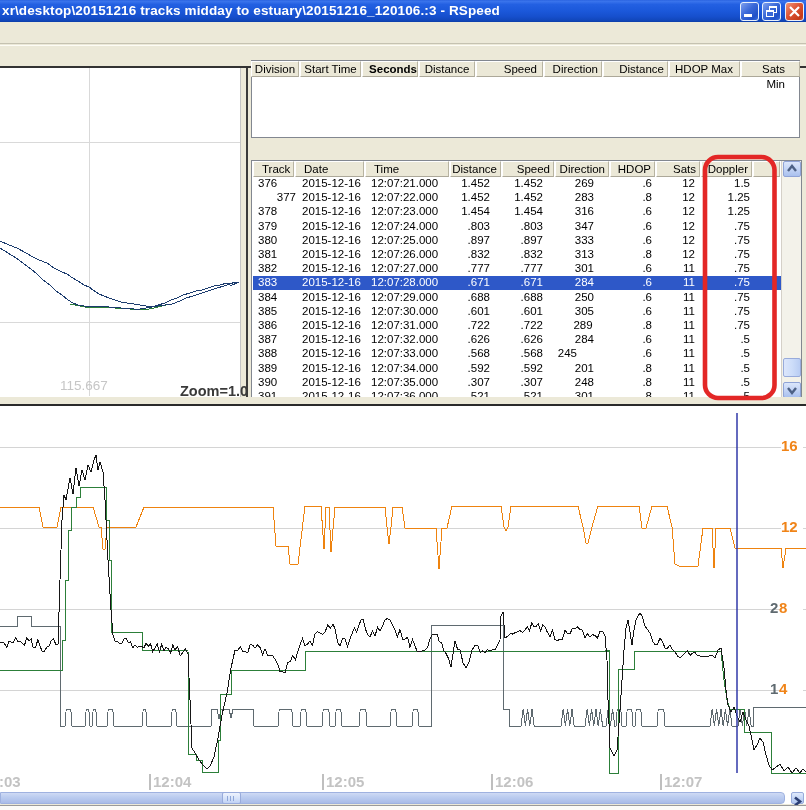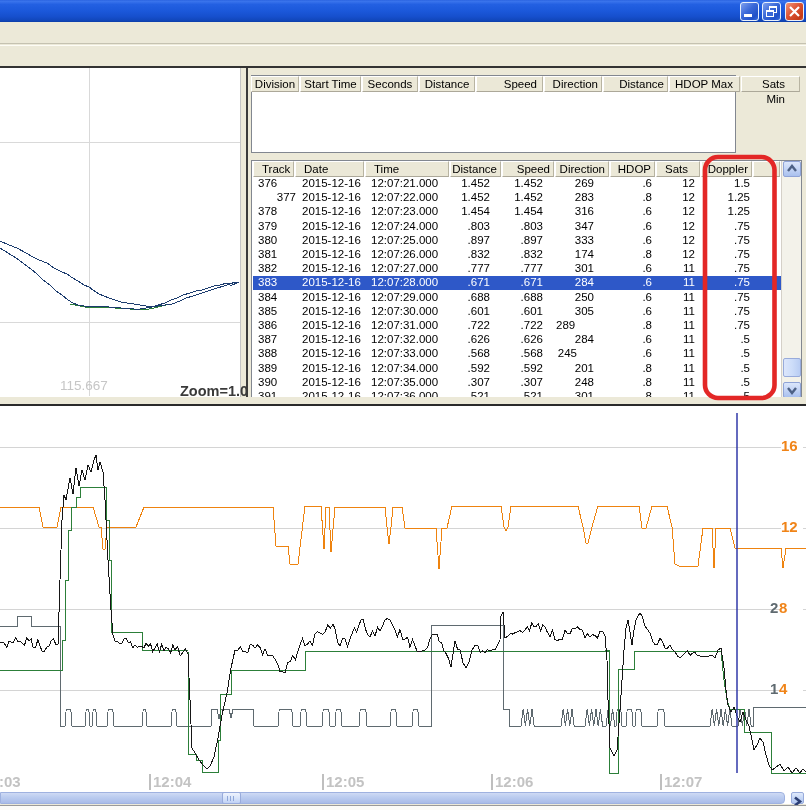--- a/index.html
+++ b/index.html
@@ -15,21 +15,21 @@
 #menuband { position:absolute; left:0; top:22px; width:806px; height:22px;
   background:#ece9d8; border-bottom:1px solid #c5c2b1; }
 #toolband { position:absolute; left:0; top:45px; width:806px; height:21px;
   background:#ece9d8; border-top:1px solid #fdfcf5; }
 #contenttop { position:absolute; left:0; top:66px; width:806px; height:2px; background:#333; }
 #leftchart { position:absolute; left:0; top:68px; width:241px; height:329px;
   background:#fff; border-right:1px solid #c4c4c4; }
 #lc-darkline { position:absolute; left:246px; top:68px; width:2px; height:329px; background:#3a3a3a; }
 .lc-txt1 { position:absolute; left:60px; top:378px; z-index:5; color:#c6c6c6; font-size:13.5px; }
 .lc-txt2 { position:absolute; left:180px; top:383px; z-index:5; color:#3a3a3a; font-size:14.5px; font-weight:bold; }
-#t1 { position:absolute; left:251px; top:75px; width:485px; height:78px;
+#t1 { position:absolute; left:251px; top:60px; width:549px; height:78px;
   background:#fff; border:1px solid #828790; }
 #t2 { position:absolute; left:251px; top:160px; width:551px; height:242px;
   background:#fff; border:1px solid #828790; }
 .hcell { position:absolute; top:0; height:16px; background:#ebe8d7;
   border-right:1px solid #b8b4a2; border-top:1px solid #fff; border-left:1px solid #fff;
   border-bottom:1px solid #aca899; font-size:11.5px; color:#000; line-height:15px; }
 .trow { position:absolute; left:1px; width:528px; height:14px; font-size:11.5px;
   color:#000; }
 .trow span { position:absolute; top:0; height:14px; line-height:13px; }
 .trow.sel { background:#2e58c8; color:#fff; }
@@ -48,20 +48,21 @@
   background:linear-gradient(180deg,#cfdaf4 0%,#bccdf0 40%,#a9bce8 100%); border:1px solid #9fb2e0; }
 #hsb-thumb { position:absolute; left:222px; top:0px; width:19px; height:12px;
   background:linear-gradient(180deg,#eef3fd 0%,#d8e4fa 50%,#c0d2f5 100%); border:1px solid #98abdb; border-radius:2px; }
 #hsb-btn { position:absolute; left:791px; top:0; width:13px; height:12px; border-radius:2px;
   background:linear-gradient(180deg,#e0eafc 0%,#c6d7f6 50%,#b2c7f0 100%); border:1px solid #98abdb; }
 #bottomline { position:absolute; left:0; top:805px; width:806px; height:1px; background:#9a9a9a; }
 #bottomstrip { position:absolute; left:0; top:806px; width:806px; height:4px; background:#fbfbf8; }
 </style></head>
 <body>
 <div id="titlebar">
+  <div id="title-text">xr\desktop\20151216 tracks midday to estuary\20151216_120106.:3 - RSpeed</div>
   <div class="tbtn blue" style="left:740px">
     <div style="position:absolute;left:3px;bottom:3px;width:8px;height:3px;background:#fff"></div>
   </div>
   <div class="tbtn blue" style="left:762px">
     <div style="position:absolute;left:6px;top:3px;width:8px;height:7px;border:1px solid #fff;border-top:2px solid #fff"></div>
     <div style="position:absolute;left:3px;top:7px;width:8px;height:7px;border:1px solid #fff;border-top:2px solid #fff;background:#3968d8"></div>
   </div>
   <div class="tbtn red" style="left:785px">
     <svg width="17" height="17">
         <path d="M4,4 L13,13 M13,4 L4,13" stroke="#fff" stroke-width="2.2"></path>
@@ -82,37 +83,37 @@
 <polyline points="0.0,248.0 8.0,253.0 16.0,258.0 23.0,263.0 31.0,269.0 37.0,274.0 43.0,280.0 50.0,285.0 56.0,291.0 62.0,295.0 68.0,300.0 73.0,303.0 78.0,305.0 84.0,306.0 96.0,306.0 109.0,307.0 121.0,308.0 134.0,309.0 140.0,309.0 146.0,308.0 152.0,307.0 158.0,305.0 165.0,303.0 171.0,300.0 177.0,298.0 183.0,295.0 190.0,293.0 196.0,291.0 202.0,290.0 208.0,288.0 214.0,286.0 220.0,285.0 227.0,283.0 233.0,283.0" fill="none" stroke="#1c3c6e" stroke-width="1" shape-rendering="crispEdges"></polyline>
 </g>
     </svg>
 </div>
 <div id="lc-darkline"></div>
 <div class="lc-txt1">115.667</div>
 <div class="lc-txt2">Zoom=1.0</div>
 <div id="t1">
     <div class="hcell" style="left:-1px;width:48px;text-align:center;">Division</div>
     <div class="hcell" style="left:48px;width:61px;text-align:center;">Start Time</div>
-    <div class="hcell" style="left:110px;width:56px;text-align:center;">Seconds</div>
+    <div class="hcell" style="left:110px;width:56px;text-align:right;font-weight:bold;">Seconds</div>
     <div class="hcell" style="left:167px;width:56px;text-align:center;">Distance</div>
     <div class="hcell" style="left:224px;width:67px;padding-right:5px;text-align:right;">Speed</div>
     <div class="hcell" style="left:292px;width:58px;padding-right:3px;text-align:right;">Direction</div>
     <div class="hcell" style="left:351px;width:65px;padding-right:3px;text-align:right;">Distance</div>
     <div class="hcell" style="left:417px;width:71px;padding-right:6px;text-align:right;">HDOP Max</div>
     <div class="hcell" style="left:489px;width:59px;padding-right:14px;text-align:right;">Sats Min</div>
   </div>
 <div id="t2">
   <div class="hcell" style="left:1px;width:41px;padding-left:8px;text-align:left;">Track</div>
     <div class="hcell" style="left:43px;width:69px;padding-left:8px;text-align:left;">Date</div>
     <div class="hcell" style="left:113px;width:84px;padding-left:8px;text-align:left;">Time</div>
     <div class="hcell" style="left:198px;width:51px;padding-right:3px;text-align:right;">Distance</div>
     <div class="hcell" style="left:250px;width:52px;padding-right:3px;text-align:right;">Speed</div>
     <div class="hcell" style="left:303px;width:54px;padding-right:3px;text-align:right;">Direction</div>
     <div class="hcell" style="left:358px;width:45px;padding-right:3px;text-align:right;">HDOP</div>
-    <div class="hcell" style="left:404px;width:44px;padding-right:3px;text-align:center;">Sats</div>
+    <div class="hcell" style="left:404px;width:44px;padding-right:3px;text-align:right;">Sats</div>
     <div class="hcell" style="left:449px;width:51px;padding-right:3px;text-align:right;">Doppler</div>
     <div class="hcell" style="left:501px;width:21px;padding-left:0px;text-align:left;"></div>
     <div class="hcell" style="left:523px;width:5px;padding-left:0px;text-align:left;"></div>
   <div class="trow " style="top:16px">
       <span style="left:5px;width:38px;text-align:left">376</span>
       <span style="left:49px;width:64px;text-align:left">2015-12-16</span>
       <span style="left:118px;width:80px;text-align:left">12:07:21.000</span>
       <span style="left:198px;width:39px;text-align:right">1.452</span>
       <span style="left:250px;width:40px;text-align:right">1.452</span>
       <span style="left:303px;width:38px;text-align:right">269</span>
@@ -163,21 +164,21 @@
       <span style="left:358px;width:41px;text-align:right">.6</span>
       <span style="left:404px;width:38px;text-align:right">12</span>
       <span style="left:449px;width:48px;text-align:right">.75</span>
     </div>
 <div class="trow " style="top:87px">
       <span style="left:5px;width:38px;text-align:left">381</span>
       <span style="left:49px;width:64px;text-align:left">2015-12-16</span>
       <span style="left:118px;width:80px;text-align:left">12:07:26.000</span>
       <span style="left:198px;width:39px;text-align:right">.832</span>
       <span style="left:250px;width:40px;text-align:right">.832</span>
-      <span style="left:303px;width:38px;text-align:right">174</span>
+      <span style="left:303px;width:38px;text-align:right">313</span>
       <span style="left:358px;width:41px;text-align:right">.8</span>
       <span style="left:404px;width:38px;text-align:right">12</span>
       <span style="left:449px;width:48px;text-align:right">.75</span>
     </div>
 <div class="trow " style="top:101px">
       <span style="left:5px;width:38px;text-align:left">382</span>
       <span style="left:49px;width:64px;text-align:left">2015-12-16</span>
       <span style="left:118px;width:80px;text-align:left">12:07:27.000</span>
       <span style="left:198px;width:39px;text-align:right">.777</span>
       <span style="left:250px;width:40px;text-align:right">.777</span>
@@ -218,21 +219,21 @@
       <span style="left:358px;width:41px;text-align:right">.6</span>
       <span style="left:404px;width:38px;text-align:right">11</span>
       <span style="left:449px;width:48px;text-align:right">.75</span>
     </div>
 <div class="trow " style="top:158px">
       <span style="left:5px;width:38px;text-align:left">386</span>
       <span style="left:49px;width:64px;text-align:left">2015-12-16</span>
       <span style="left:118px;width:80px;text-align:left">12:07:31.000</span>
       <span style="left:198px;width:39px;text-align:right">.722</span>
       <span style="left:250px;width:40px;text-align:right">.722</span>
-      <span style="left:303px;width:38px;text-align:left">289</span>
+      <span style="left:311px;width:38px;text-align:center">289</span>
       <span style="left:358px;width:41px;text-align:right">.8</span>
       <span style="left:404px;width:38px;text-align:right">11</span>
       <span style="left:449px;width:48px;text-align:right">.75</span>
     </div>
 <div class="trow " style="top:172px">
       <span style="left:5px;width:38px;text-align:left">387</span>
       <span style="left:49px;width:64px;text-align:left">2015-12-16</span>
       <span style="left:118px;width:80px;text-align:left">12:07:32.000</span>
       <span style="left:198px;width:39px;text-align:right">.626</span>
       <span style="left:250px;width:40px;text-align:right">.626</span>

